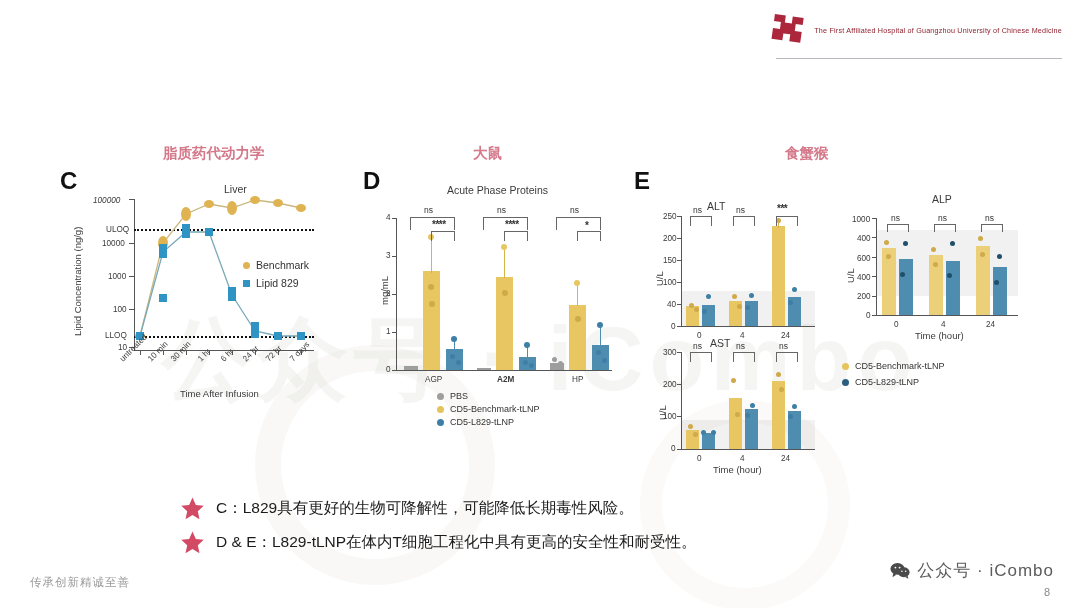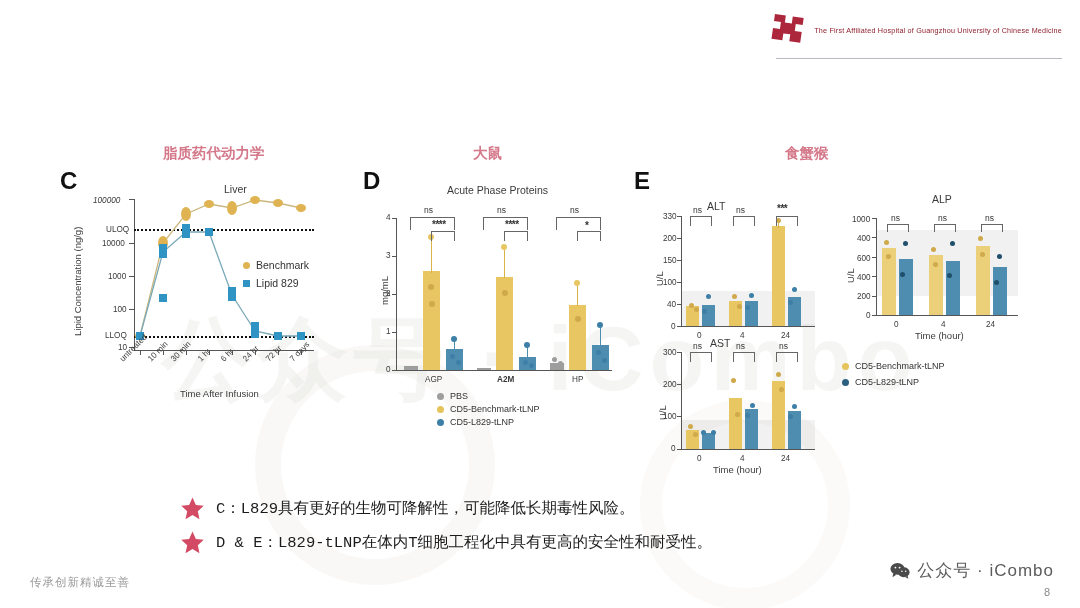--- a/index.html
+++ b/index.html
@@ -97,21 +97,21 @@
   .wechat-ico { width: 20px; height: 17px; flex: none; }
   .page-num {
     position: absolute; right: 30px; bottom: 10px;
     font-size: 11px; color: #8a8a8a;
   }
 
   
   .bullets { position: absolute; left: 180px; top: 496px; }
   .bullet-row { display: flex; align-items: center; gap: 11px; margin-bottom: 9px; }
   .star-ico { width: 25px; height: 25px; flex: none; }
-  .bullet-txt { font-size: 15.5px; color: #1b1b1b; white-space: nowrap; font-family: Liberation Mono, monospace; }
+  .bullet-txt { font-size: 15.5px; color: #1b1b1b; white-space: nowrap; }
 
   
   .axis-line { position: absolute; background: #555; }
   .tick      { position: absolute; background: #555; }
   .bar       { position: absolute; }
   .dotpt     { position: absolute; border-radius: 50%; }
   .errbar    { position: absolute; background: #d8b44a; width: 1px; }
   .shade     { position: absolute; background: rgba(150,150,150,0.13); }
   .bracket   { position: absolute; border: 1px solid #666; border-bottom: none; }
   .dashline  { position: absolute; height: 0; border-top: 2px dotted #111; }
@@ -314,21 +314,21 @@
     <div class="legend-row" style="left:437px;top:417px;">
       <span class="legend-dot" style="background:#3d7fa6;"></span>
       <span class="legend-txt">CD5-L829-tLNP</span>
     </div>
   </div>
 
   <div>
     <div class="fig-title" style="left:707px;top:168px;margin-top:32px;">ALT</div>
     <div class="ax-title vert" style="left:654px;top:286px;">U/L</div>
 
-    <div class="ax-lab" style="left:663px;top:212px;">330</div>
+    <div class="ax-lab" style="left:663px;top:212px;">250</div>
     <div class="ax-lab" style="left:663px;top:234px;">200</div>
     <div class="ax-lab" style="left:663px;top:256px;">150</div>
     <div class="ax-lab" style="left:663px;top:278px;">100</div>
     <div class="ax-lab" style="left:667px;top:300px;">40</div>
     <div class="ax-lab" style="left:671px;top:322px;">0</div>
 
     <div class="shade" style="left:681px;top:291px;width:134px;height:35px;"></div>
     <div class="axis-line" style="left:681px;top:216px;width:1px;height:110px;"></div>
     <div class="axis-line" style="left:681px;top:326px;width:134px;height:1px;"></div>
     <div class="tick" style="left:677px;top:216px;width:4px;height:1px;"></div>

